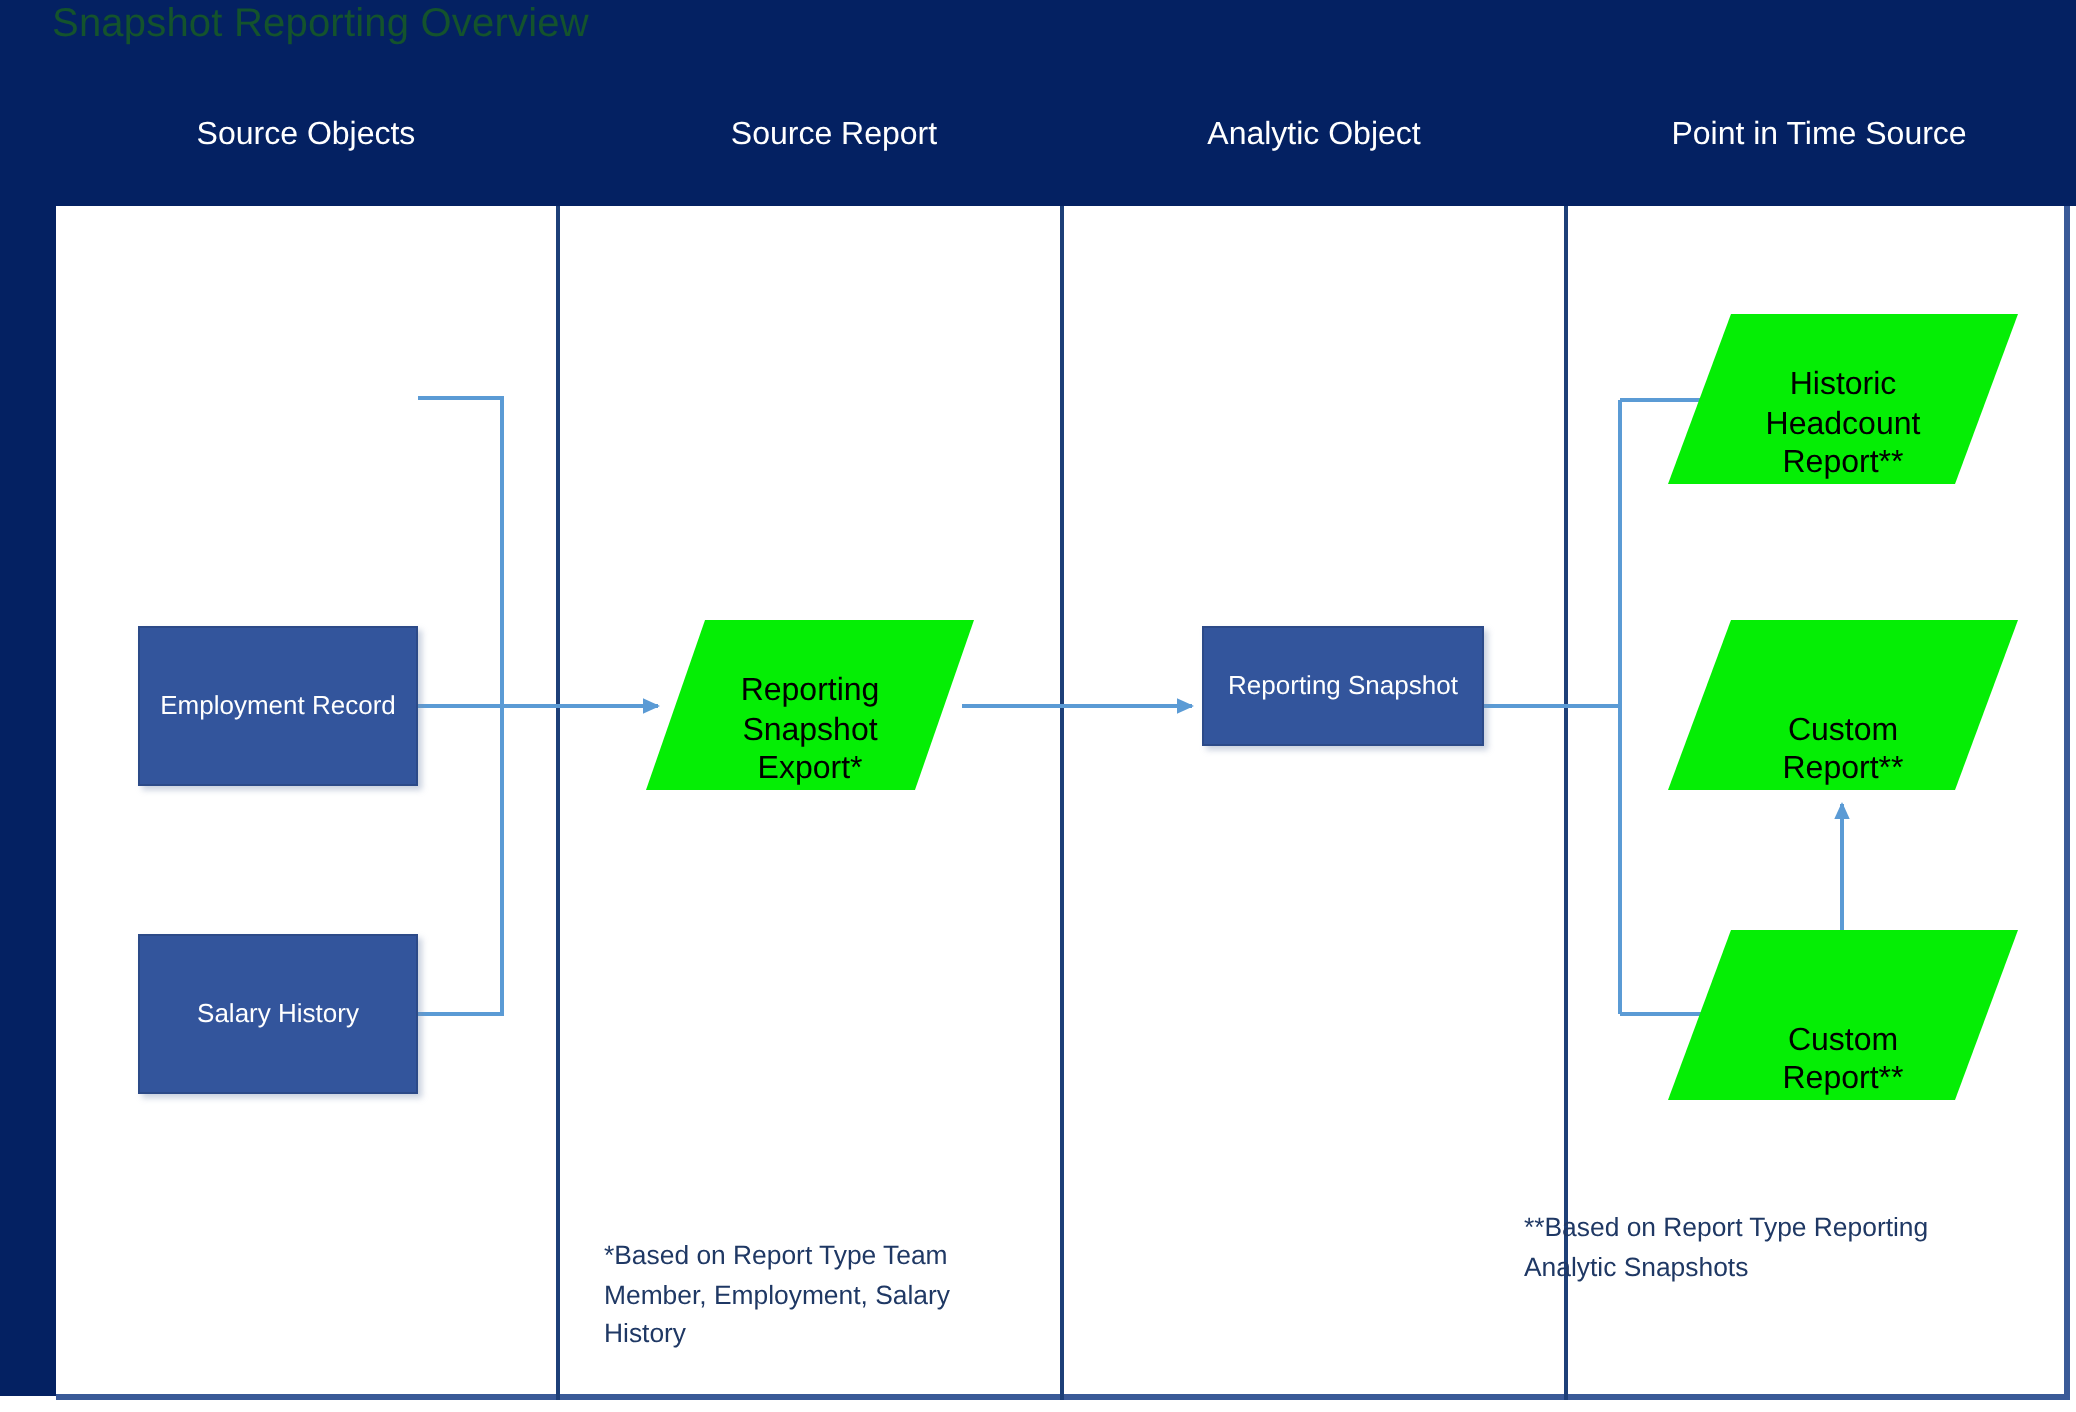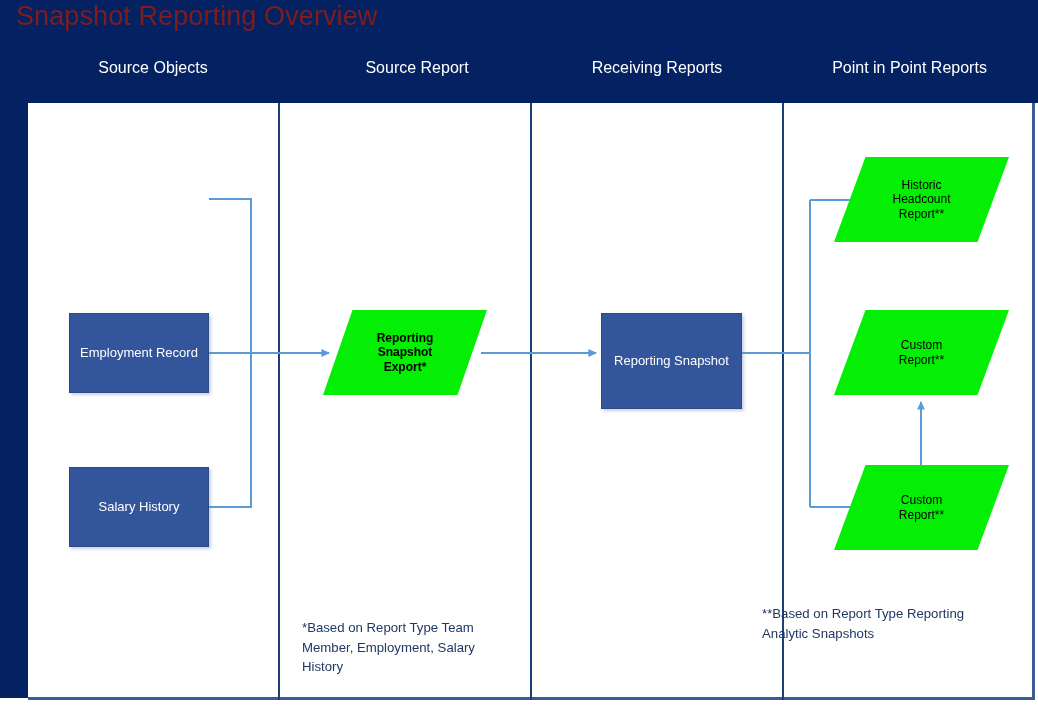--- a/index.html
+++ b/index.html
@@ -31,24 +31,24 @@
     position: absolute;
     left: 0;
     top: 103px;
     width: 28px;
     height: 595px;
     background: #042162;
   }
 
   .title {
     position: absolute;
-    left: 16px;
+    left: 26px;
     top: 1px;
-    font-size: 27px;
-    color: #7f1d1d;
+    font-size: 20px;
+    color: #14532d;
     letter-spacing: 0.1px;
     white-space: nowrap;
   }
 
   
   .col-head {
     position: absolute;
     top: 59px;
     font-size: 16px;
     color: #ffffff;
@@ -91,23 +91,24 @@
   .box-blue {
     background: #33559c;
     border: 1px solid #2c4a88;
     color: #ffffff;
     font-size: 13px;
     box-shadow: 2px 2px 3px rgba(120,140,175,0.40);
   }
   .para-green {
     background: #05ee05;
     color: #000000;
-    font-size: 12px;
+    font-size: 16px;
     clip-path: polygon(18% 0%, 100% 0%, 82% 100%, 0% 100%);
     filter: drop-shadow(2px 2px 2px rgba(140,155,185,0.45));
+    align-items: flex-end;
   }
   .para-green .ptxt {
     display: block;
     width: 100%;
     padding: 0 4px;
     box-sizing: border-box;
   }
 
   
   #connectors {
@@ -134,22 +135,22 @@
 
   <div class="navy-band"></div>
   <div class="navy-left"></div>
 
   <div class="title">Snapshot Reporting Overview</div>
 
   <div class="panel"></div>
 
   <div class="col-head" style="left:28px;  width:250px;">Source Objects</div>
   <div class="col-head" style="left:292px; width:250px;">Source Report</div>
-  <div class="col-head" style="left:532px; width:250px;">Receiving Reports</div>
-  <div class="col-head" style="left:784px; width:251px;">Point in Point Reports</div>
+  <div class="col-head" style="left:532px; width:250px;">Analytic Object</div>
+  <div class="col-head" style="left:784px; width:251px;">Point in Time Source</div>
 
   <div class="divider" style="left:278px;"></div>
   <div class="divider" style="left:530px;"></div>
   <div class="divider" style="left:782px;"></div>
 
   <svg id="connectors">
     <defs>
       <marker id="ah" markerWidth="9" markerHeight="9" refX="7.6" refY="4.5" orient="auto" markerUnits="userSpaceOnUse">
         <path d="M0,0.6 L8.6,4.5 L0,8.4 Z" fill="#5b9bd5"></path>
       </marker>
@@ -176,27 +177,27 @@
 
 
   <div class="shape box-blue" style="left:69px; top:467px; width:140px; height:80px;">
     <span>Salary History</span>
   </div>
 
   <div class="shape box-blue" style="left:69px; top:313px; width:140px; height:80px;">
     <span>Employment Record</span>
   </div>
 
-  <div class="shape para-green" style="left:323px; top:310px; width:164px; height:85px;font-weight:bold;">
+  <div class="shape para-green" style="left:323px; top:310px; width:164px; height:85px;">
     <span class="ptxt">Reporting<br>Snapshot<br>Export*</span>
   </div>
 
   <div class="footnote" style="left:302px; top:594px; width:205px;margin-top:24px;">*Based on Report Type Team Member, Employment, Salary History</div>
 
-  <div class="shape box-blue" style="left:601px; top:313px; width:141px; height:96px;">
+  <div class="shape box-blue" style="left:601px; top:313px; width:141px; height:60px;">
     <span>Reporting Snapshot</span>
   </div>
 
   <div class="shape para-green" style="left:834px; top:157px; width:175px; height:85px;">
     <span class="ptxt">Historic<br>Headcount<br>Report**</span>
   </div>
 
   <div class="shape para-green" style="left:834px; top:310px; width:175px; height:85px;">
     <span class="ptxt">Custom<br>Report**</span>
   </div>

